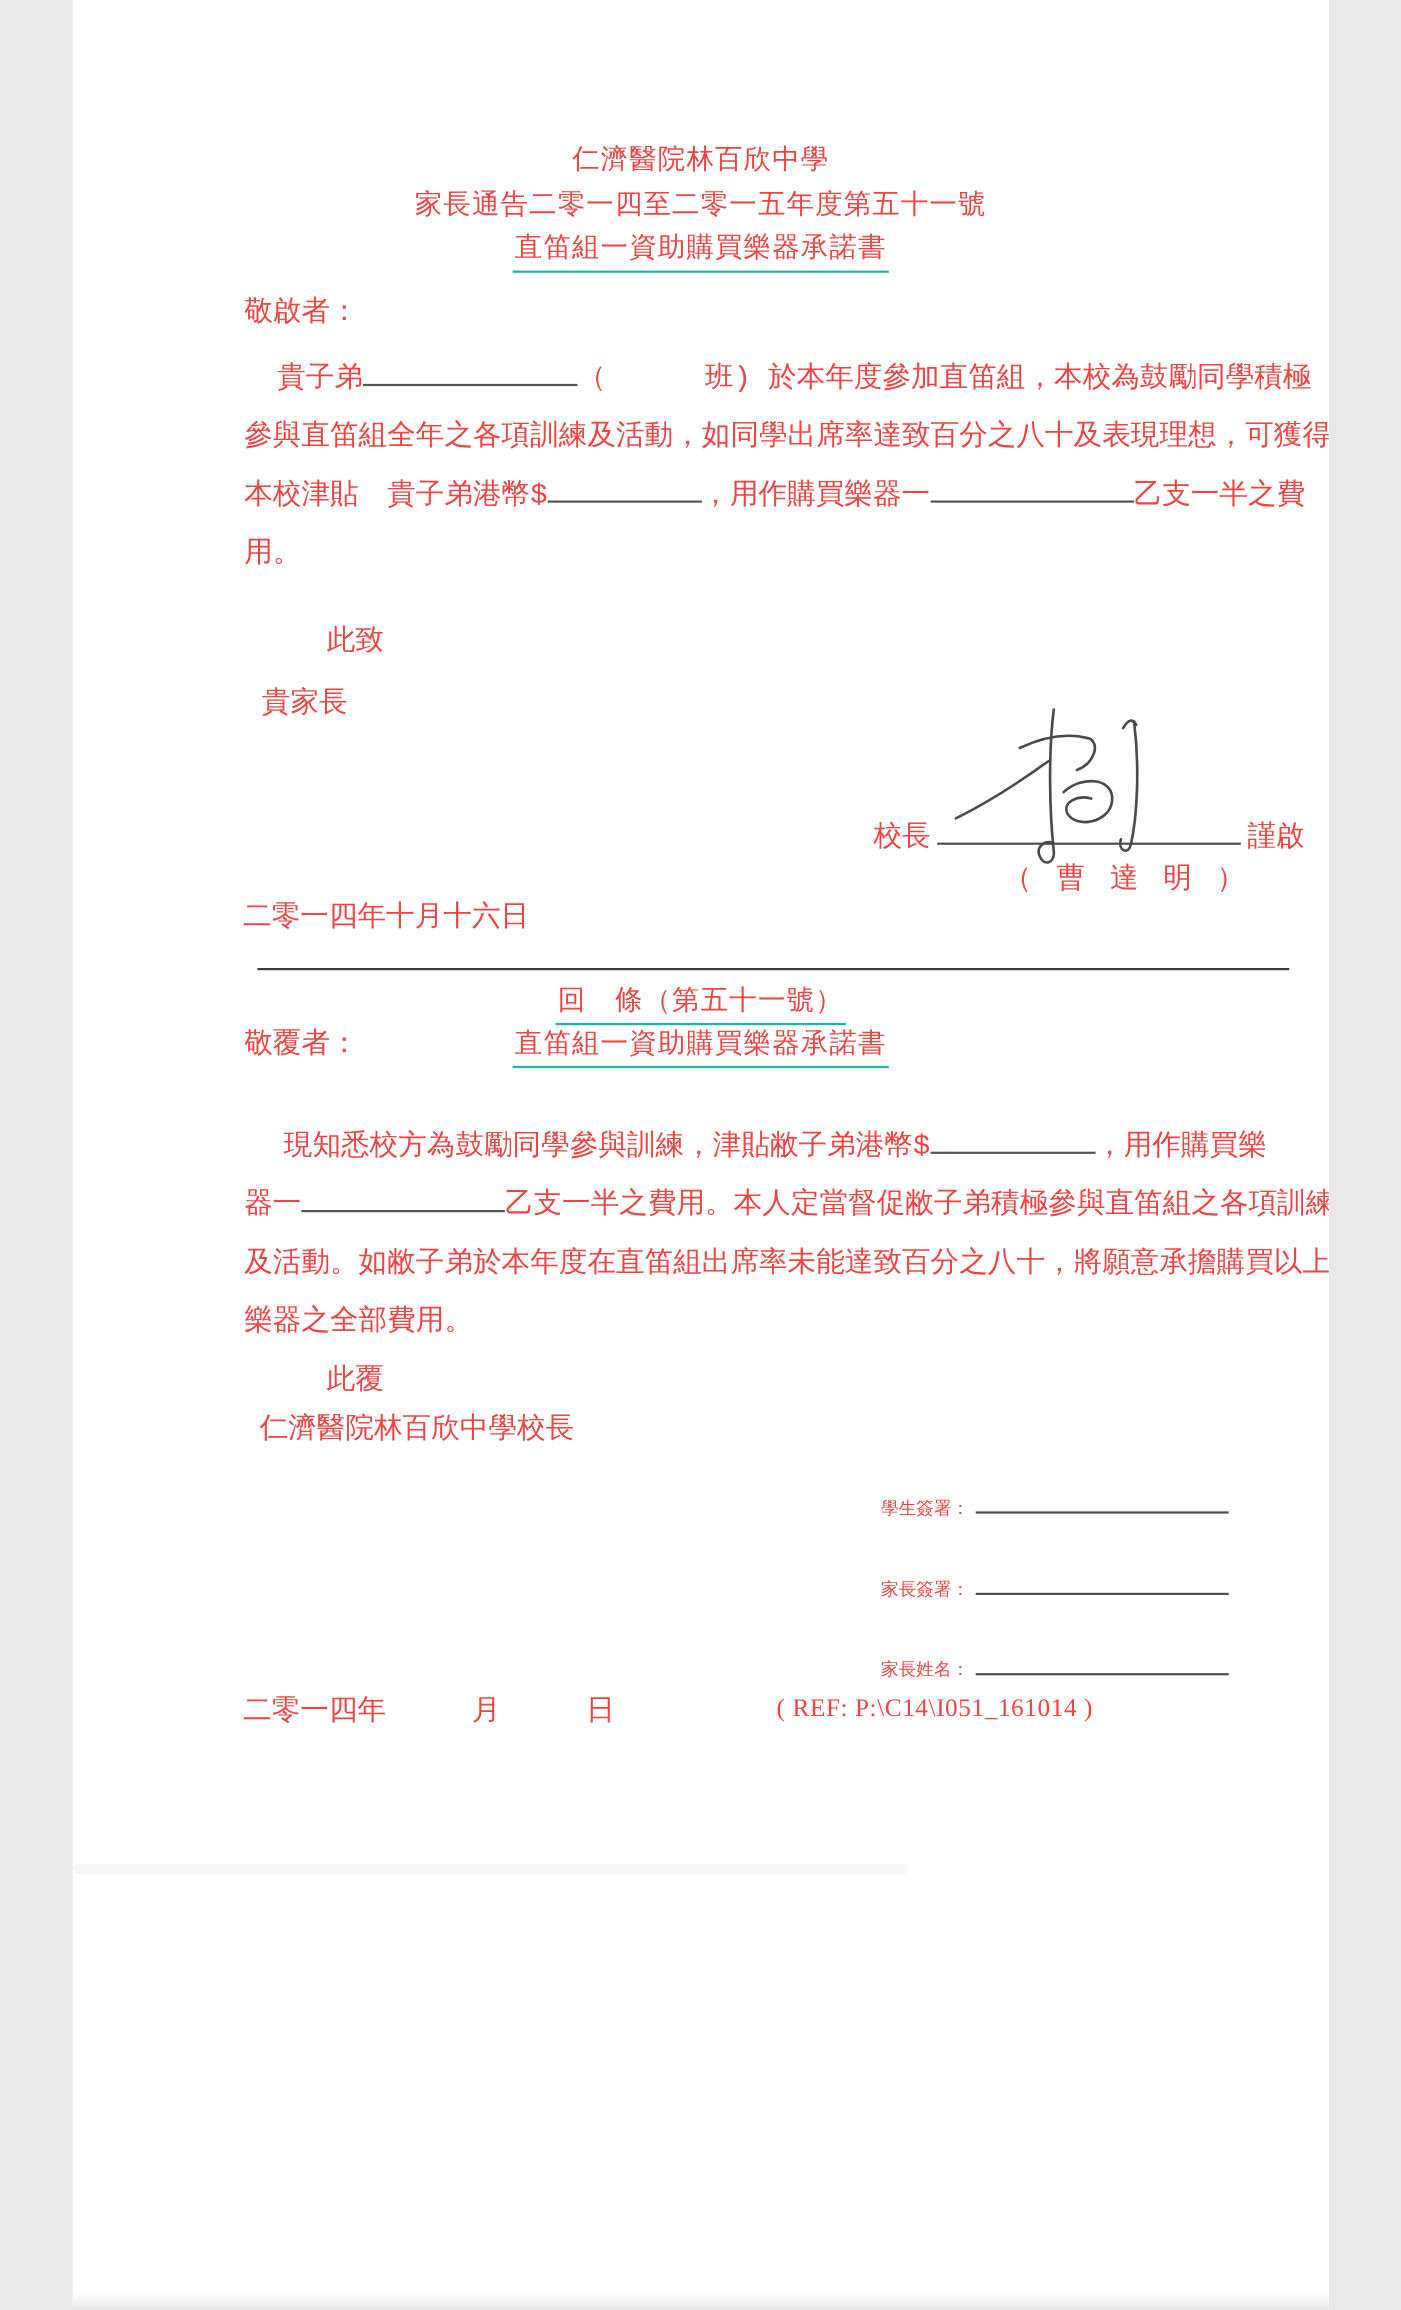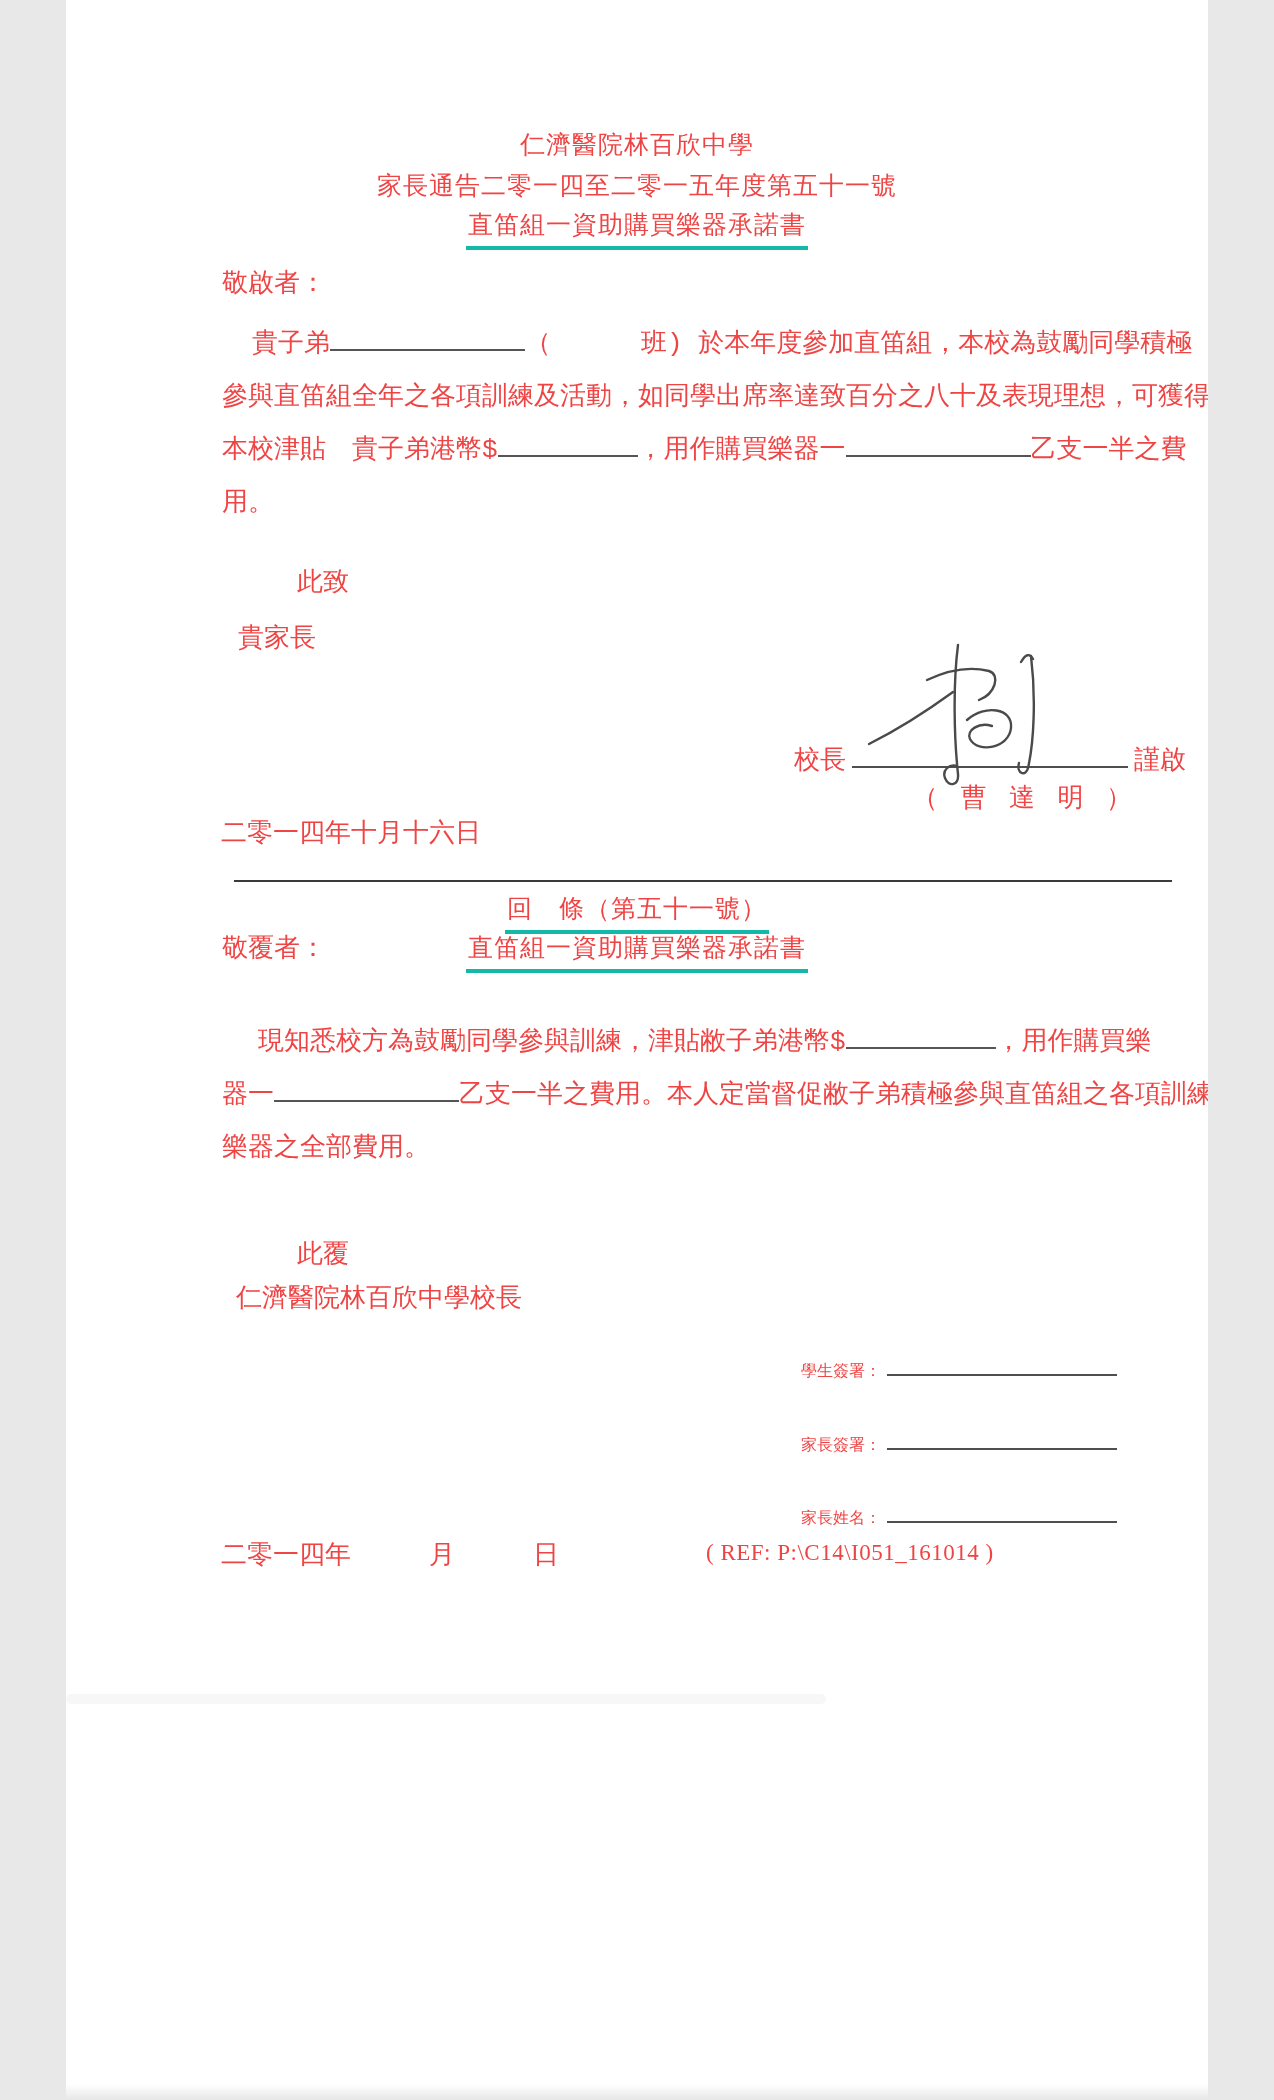--- a/index.html
+++ b/index.html
@@ -12,21 +12,21 @@
     color:#ef4444;
     overflow:hidden;
   }
   .abs { position:absolute; white-space:nowrap; }
   .center { left:0; right:0; text-align:center; }
   .fs-title { font-size:25px; letter-spacing:1px; }
   .fs-body  { font-size:26px; }
   .fs-small { font-size:23px; }
   .u-head {
     display:inline-block;
-    border-bottom:4px solid #14b8a6;
+    border-bottom:2px solid #14b8a6;
     padding:0 2px 5px 2px;
   }
   .para { line-height:53px;font-family:Liberation Mono, monospace; }
   .para .line { white-space:nowrap; }
   .indent-30 { padding-left:30px; }
   .indent-36 { padding-left:36px; }
   .blank {
     display:inline-block;
     border-bottom:2px solid #555;
     height:24px;
@@ -122,20 +122,23 @@
   <div class="abs fs-body" style="top:930px; left:156px;">敬覆者：</div>
 
   <div class="abs para fs-body" style="top:1016px; left:156px;">
     <div class="line indent-36">
       <span>現知悉校方為鼓勵同學參與訓練，津貼敝子弟港幣$</span><span class="blank w150"></span><span>，用作購買樂</span>
     </div>
     <div class="line">
       <span>器一</span><span class="blank w185"></span><span>乙支一半之費用。本人定當督促敝子弟積極參與直笛組之各項訓練</span>
     </div>
     <div class="line">
+      <span>及活動。如敝子弟於本年度在直笛組出席率未能達致百分之八十，將願意承擔購買以上</span>
+    </div>
+    <div class="line">
       <span>樂器之全部費用。</span>
     </div>
   </div>
 
   <div class="abs fs-body" style="top:1236px; left:231px;">此覆</div>
   <div class="abs fs-body" style="top:1280px; left:170px;">仁濟醫院林百欣中學校長</div>
 
   <div class="sig-row" style="top:1348px;">
     <span>學生簽署：</span><span class="sigline w230"></span>
   </div>

